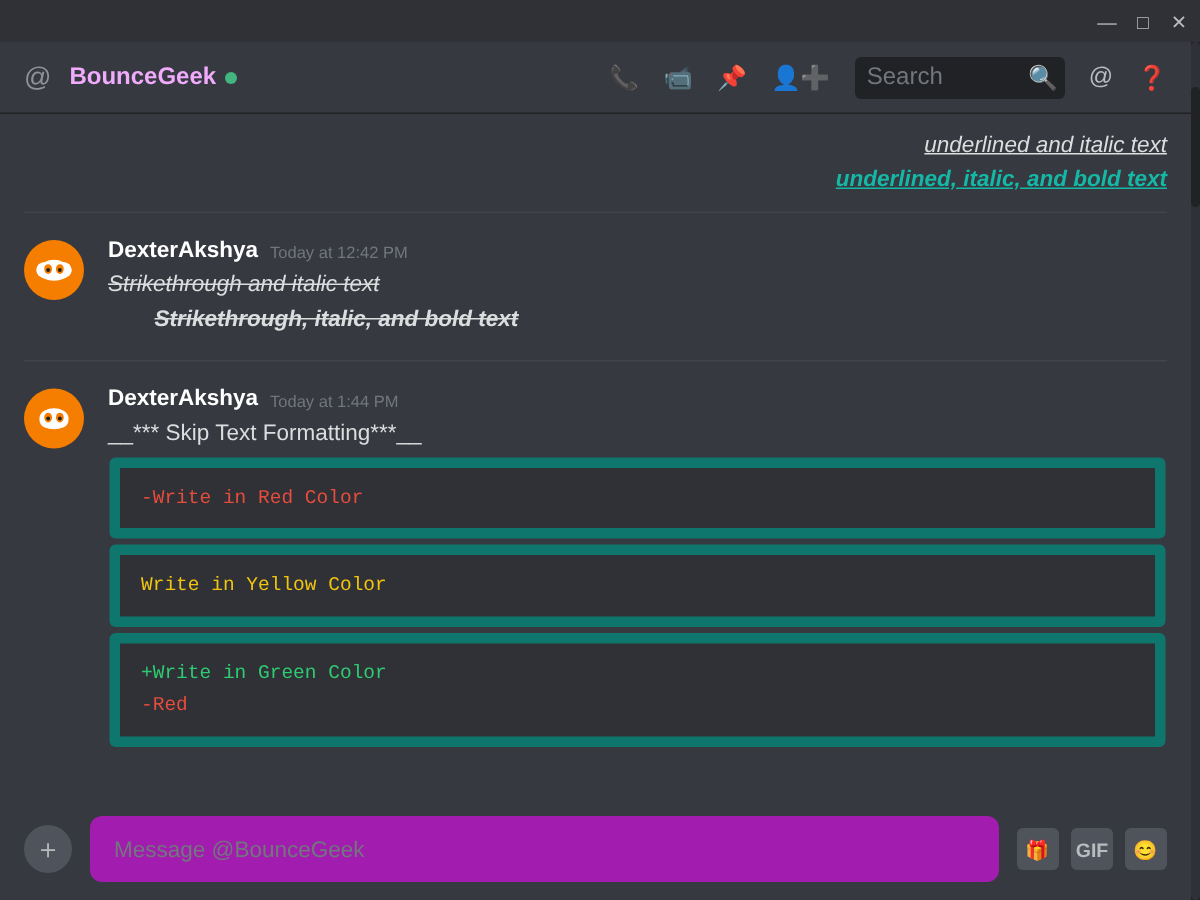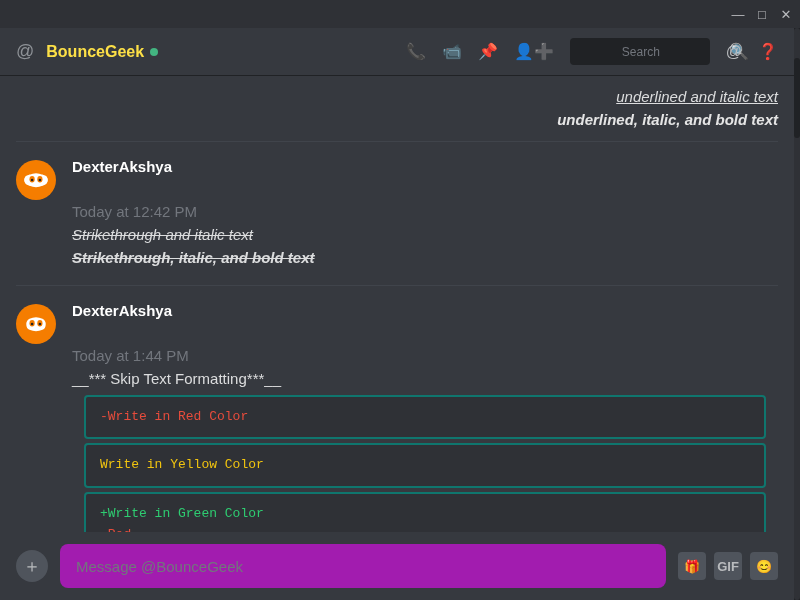--- a/index.html
+++ b/index.html
@@ -53,21 +53,21 @@
       background: #36393f;
       border-bottom: 1px solid #202225;
       display: flex;
       align-items: center;
       padding: 0 16px;
       gap: 12px;
     }
     .channel-name {
       font-weight: 600;
       font-size: 16px;
-      color: #fde047;
+      color: #f0abfc;
       display: flex;
       align-items: center;
       gap: 6px;
     }
     .at-symbol {
       color: #8e9297;
       font-size: 18px;
     }
     .online-dot {
       width: 8px;
@@ -90,23 +90,22 @@
       border-radius: 4px;
       padding: 4px 8px;
       gap: 8px;
       width: 140px;
     }
     .search-box input {
       background: transparent;
       border: none;
       outline: none;
       color: #5eead4;
-      font-size: 12px;
+      font-size: 16px;
       width: 100px;
-      margin-left: 44px;
     }
     .search-box input::placeholder { color: #72767d; }
     .header-icon {
       cursor: pointer;
       font-size: 16px;
     }
 
     
     .messages {
       flex: 1;
@@ -138,32 +137,32 @@
       border-radius: 50%;
       background: #f57d00;
       flex-shrink: 0;
       display: flex;
       align-items: center;
       justify-content: center;
       font-size: 20px;
       margin-top: 2px;
     }
     .msg-content { flex: 1; }
-    .msg-header { display: flex; align-items: flex-start; gap: 8px; margin-bottom: 4px; flex-direction: column; }
+    .msg-header { display: flex; align-items: flex-end; gap: 8px; margin-bottom: 4px; }
     .msg-author { font-weight: 600; color: #fff; font-size: 15px; }
-    .msg-timestamp { font-size: 15px; color: #72767d; margin-top: 20px; }
+    .msg-timestamp { font-size: 11px; color: #72767d; }
     .msg-text { font-size: 15px; line-height: 1.5; color: #dcddde; }
 
     
     .code-block {
       background: #2f3136;
-      border: 2px solid #0f766e;
+      border: 7px solid #0f766e;
       border-radius: 4px;
       padding: 10px 14px;
-      margin: 4px 12px;
+      margin: 4px 1px;
       font-family: 'Consolas', 'Courier New', monospace;
       font-size: 13px;
       line-height: 1.6;
     }
     .text-red { color: #e74c3c; }
     .text-yellow { color: #f1c40f; }
     .text-green { color: #2ecc71; }
 
     
     .msg-separator {
@@ -266,21 +265,21 @@
       </div>
     </div>
 
     <div class="messages">
 
       <div class="msg-continuation">
         <div class="msg-text">
           <em style="text-decoration: underline; color: #dcddde;">underlined and italic text</em>
         </div>
         <div class="msg-text">
-          <strong><em style="color: #e5e5e5;">underlined, italic, and bold text</em></strong>
+          <strong><em style="text-decoration: underline; color: #14b8a6;">underlined, italic, and bold text</em></strong>
         </div>
       </div>
 
       <div class="msg-separator"></div>
 
       <div class="msg-group">
         <div class="avatar">
           <svg width="26" height="20" viewBox="0 0 40 30" fill="white">
             <circle cx="10" cy="15" r="8" fill="white"></circle>
             <circle cx="30" cy="15" r="8" fill="white"></circle>
@@ -296,21 +295,21 @@
         </div>
         <div class="msg-content">
           <div class="msg-header">
             <span class="msg-author">DexterAkshya</span>
             <span class="msg-timestamp">Today at 12:42 PM</span>
           </div>
           <div class="msg-text">
             <em style="text-decoration: line-through;">Strikethrough and italic text</em>
           </div>
           <div class="msg-text">
-            <strong><em style="text-decoration: line-through;">Strikethrough, italic, and bold text</em></strong>
+            <strong><em style="text-decoration: line-through; margin-left: 31px;">Strikethrough, italic, and bold text</em></strong>
           </div>
         </div>
       </div>
 
       <div class="msg-separator"></div>
 
       <div class="msg-group">
         <div class="avatar">
           <svg width="26" height="20" viewBox="0 0 40 30" fill="white">
             <path d="M10,7 Q20,2 30,7 Q35,10 35,15 Q35,22 30,24 Q20,28 10,24 Q5,22 5,15 Q5,10 10,7Z" fill="white"></path>

